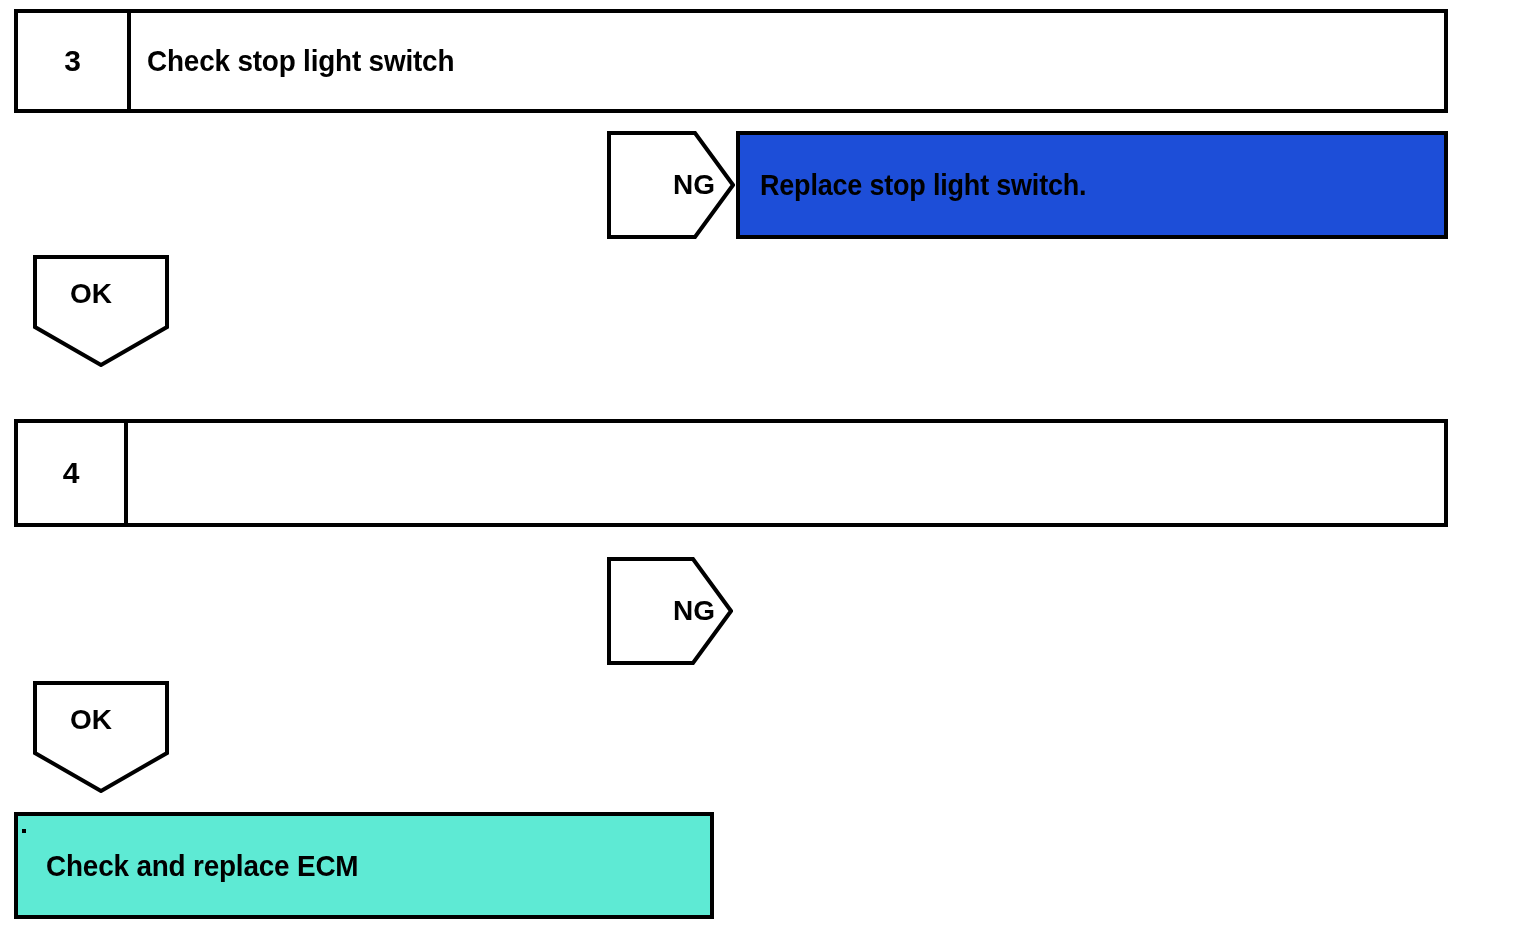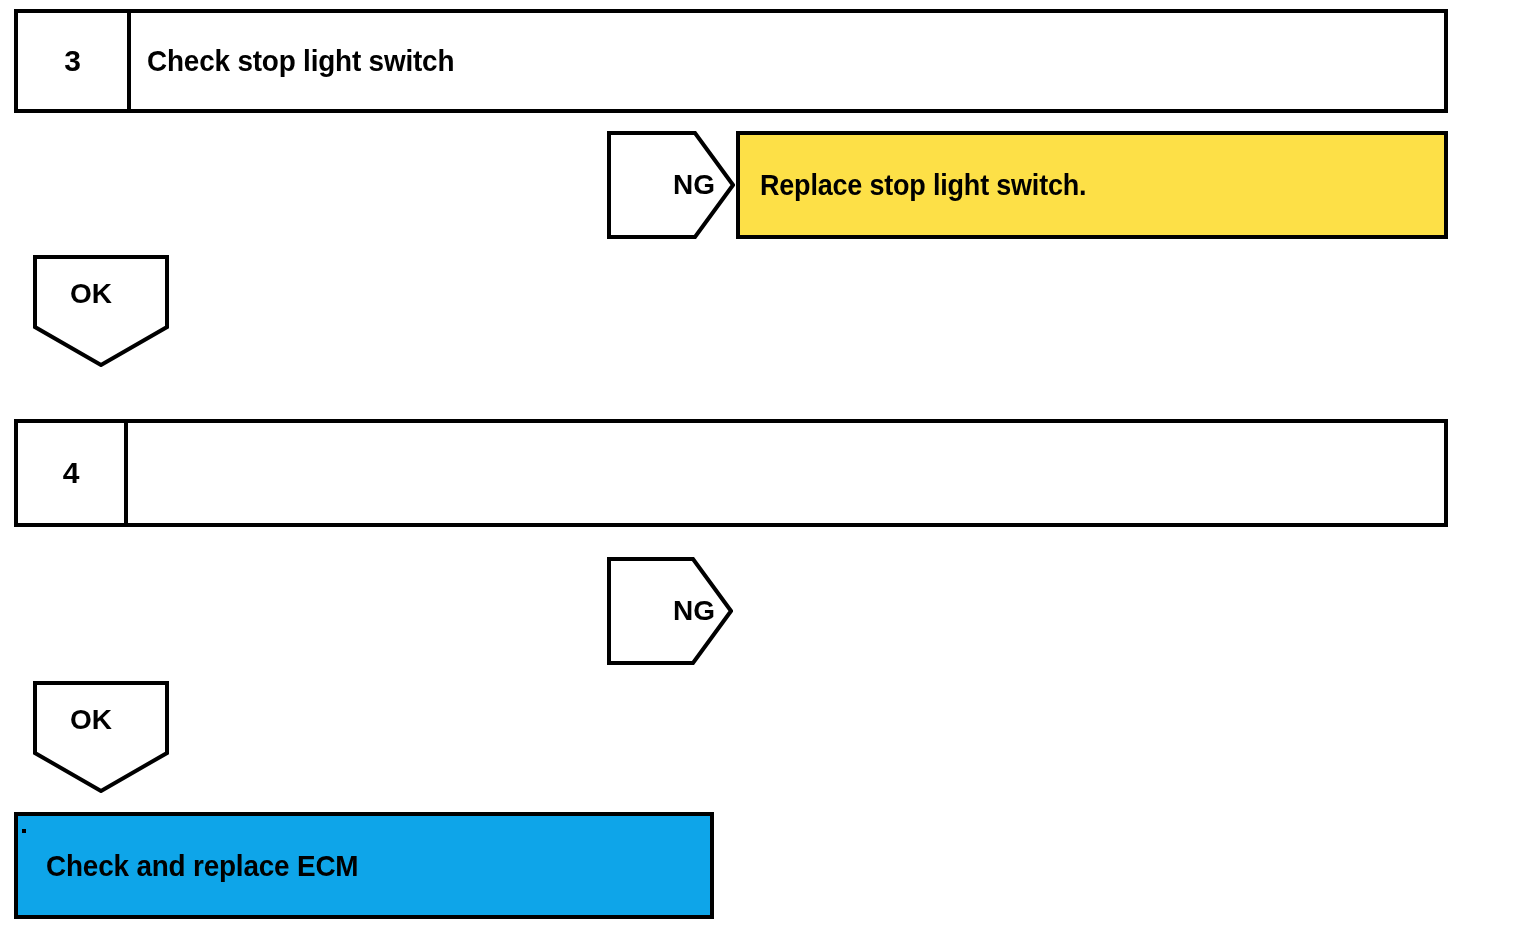--- a/index.html
+++ b/index.html
@@ -59,21 +59,21 @@
     white-space: nowrap;
     transform: scaleX(0.93);
     transform-origin: left center;
   }
 
   
   .result-box {
     position: absolute;
     box-sizing: border-box;
     border: 4px solid #000000;
-    background: #fde047;
+    background: #1d4ed8;
     display: flex;
     align-items: center;
   }
   .result-box span.result-text {
     font-size: 29px;
     font-weight: bold;
     color: #000000;
     letter-spacing: -0.2px;
     white-space: nowrap;
     transform: scaleX(0.93);
@@ -126,21 +126,21 @@
     font-weight: bold;
     color: #000000;
     pointer-events: none;
   }
 
   
   .final-box {
     position: absolute;
     box-sizing: border-box;
     border: 4px solid #000000;
-    background: #0ea5e9;
+    background: #5eead4;
     display: flex;
     align-items: center;
   }
   .final-box span.result-text {
     font-size: 30px;
     font-weight: bold;
     color: #000000;
     letter-spacing: -0.2px;
     white-space: nowrap;
     transform: scaleX(0.93);

